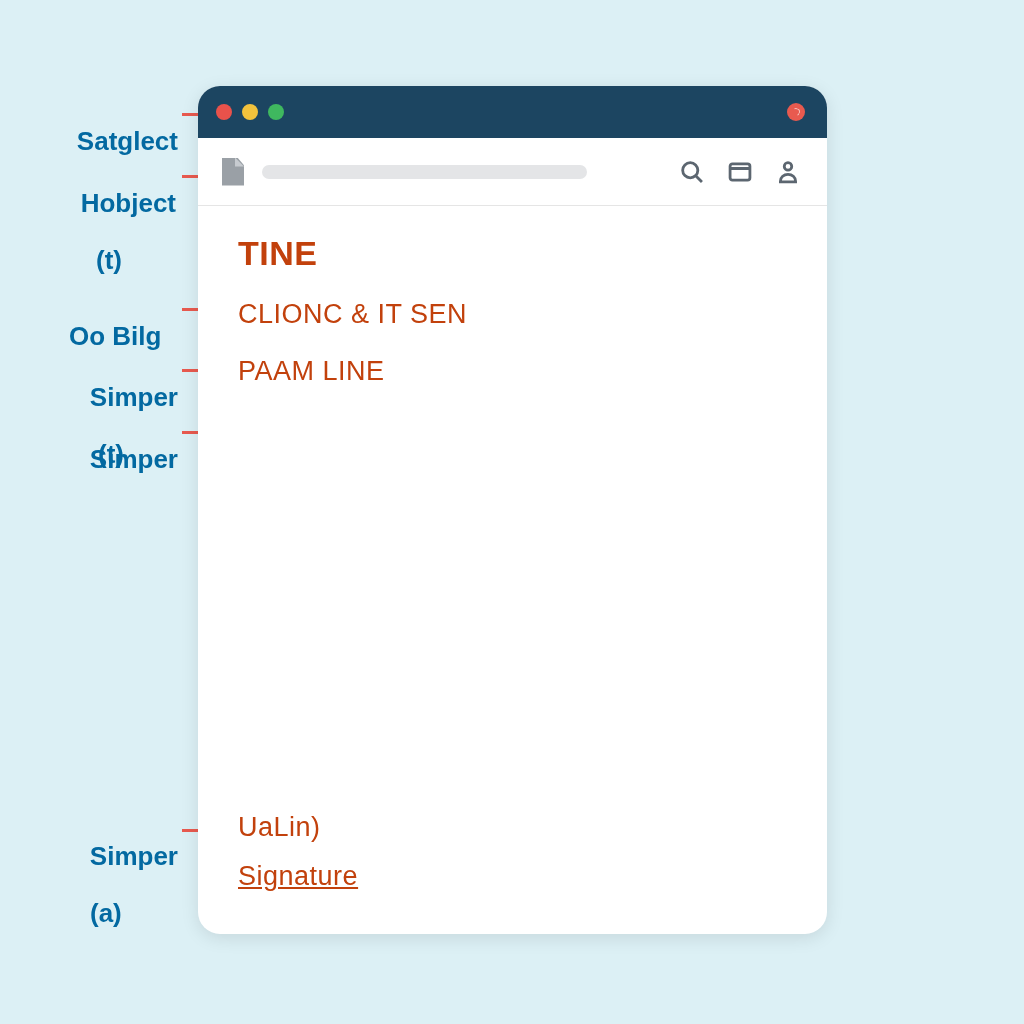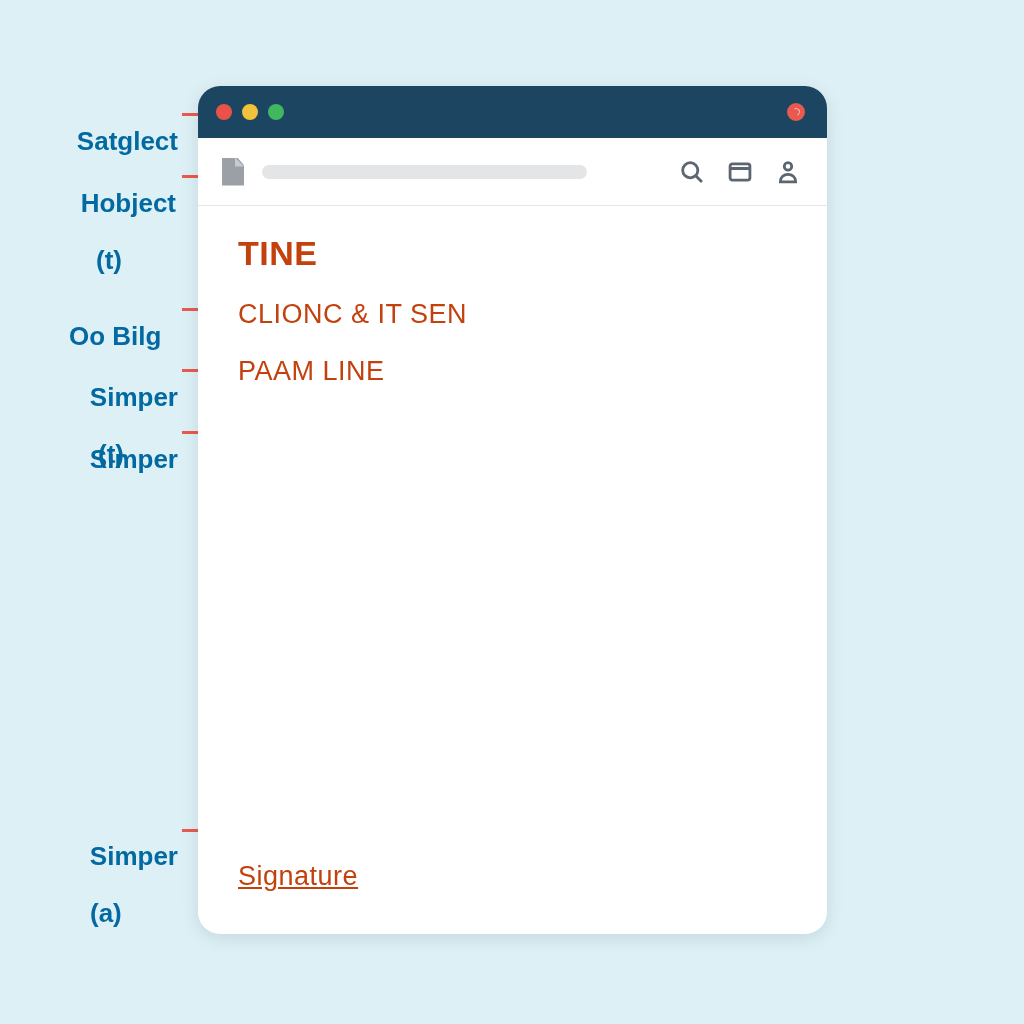--- a/index.html
+++ b/index.html
@@ -236,17 +236,18 @@
     </div>
   </div>
 
   <div class="doc">
     <div class="heading">TINE</div>
 
     <div class="line">CLIONC &amp; IT SEN</div>
     <div class="line">PAAM LINE</div>
 
     <div class="doc-bottom">
+      <div class="line">UaLin)</div>
       <div class="line">Signature</div>
     </div>
   </div>
 
 </div>
 
 </body></html>

